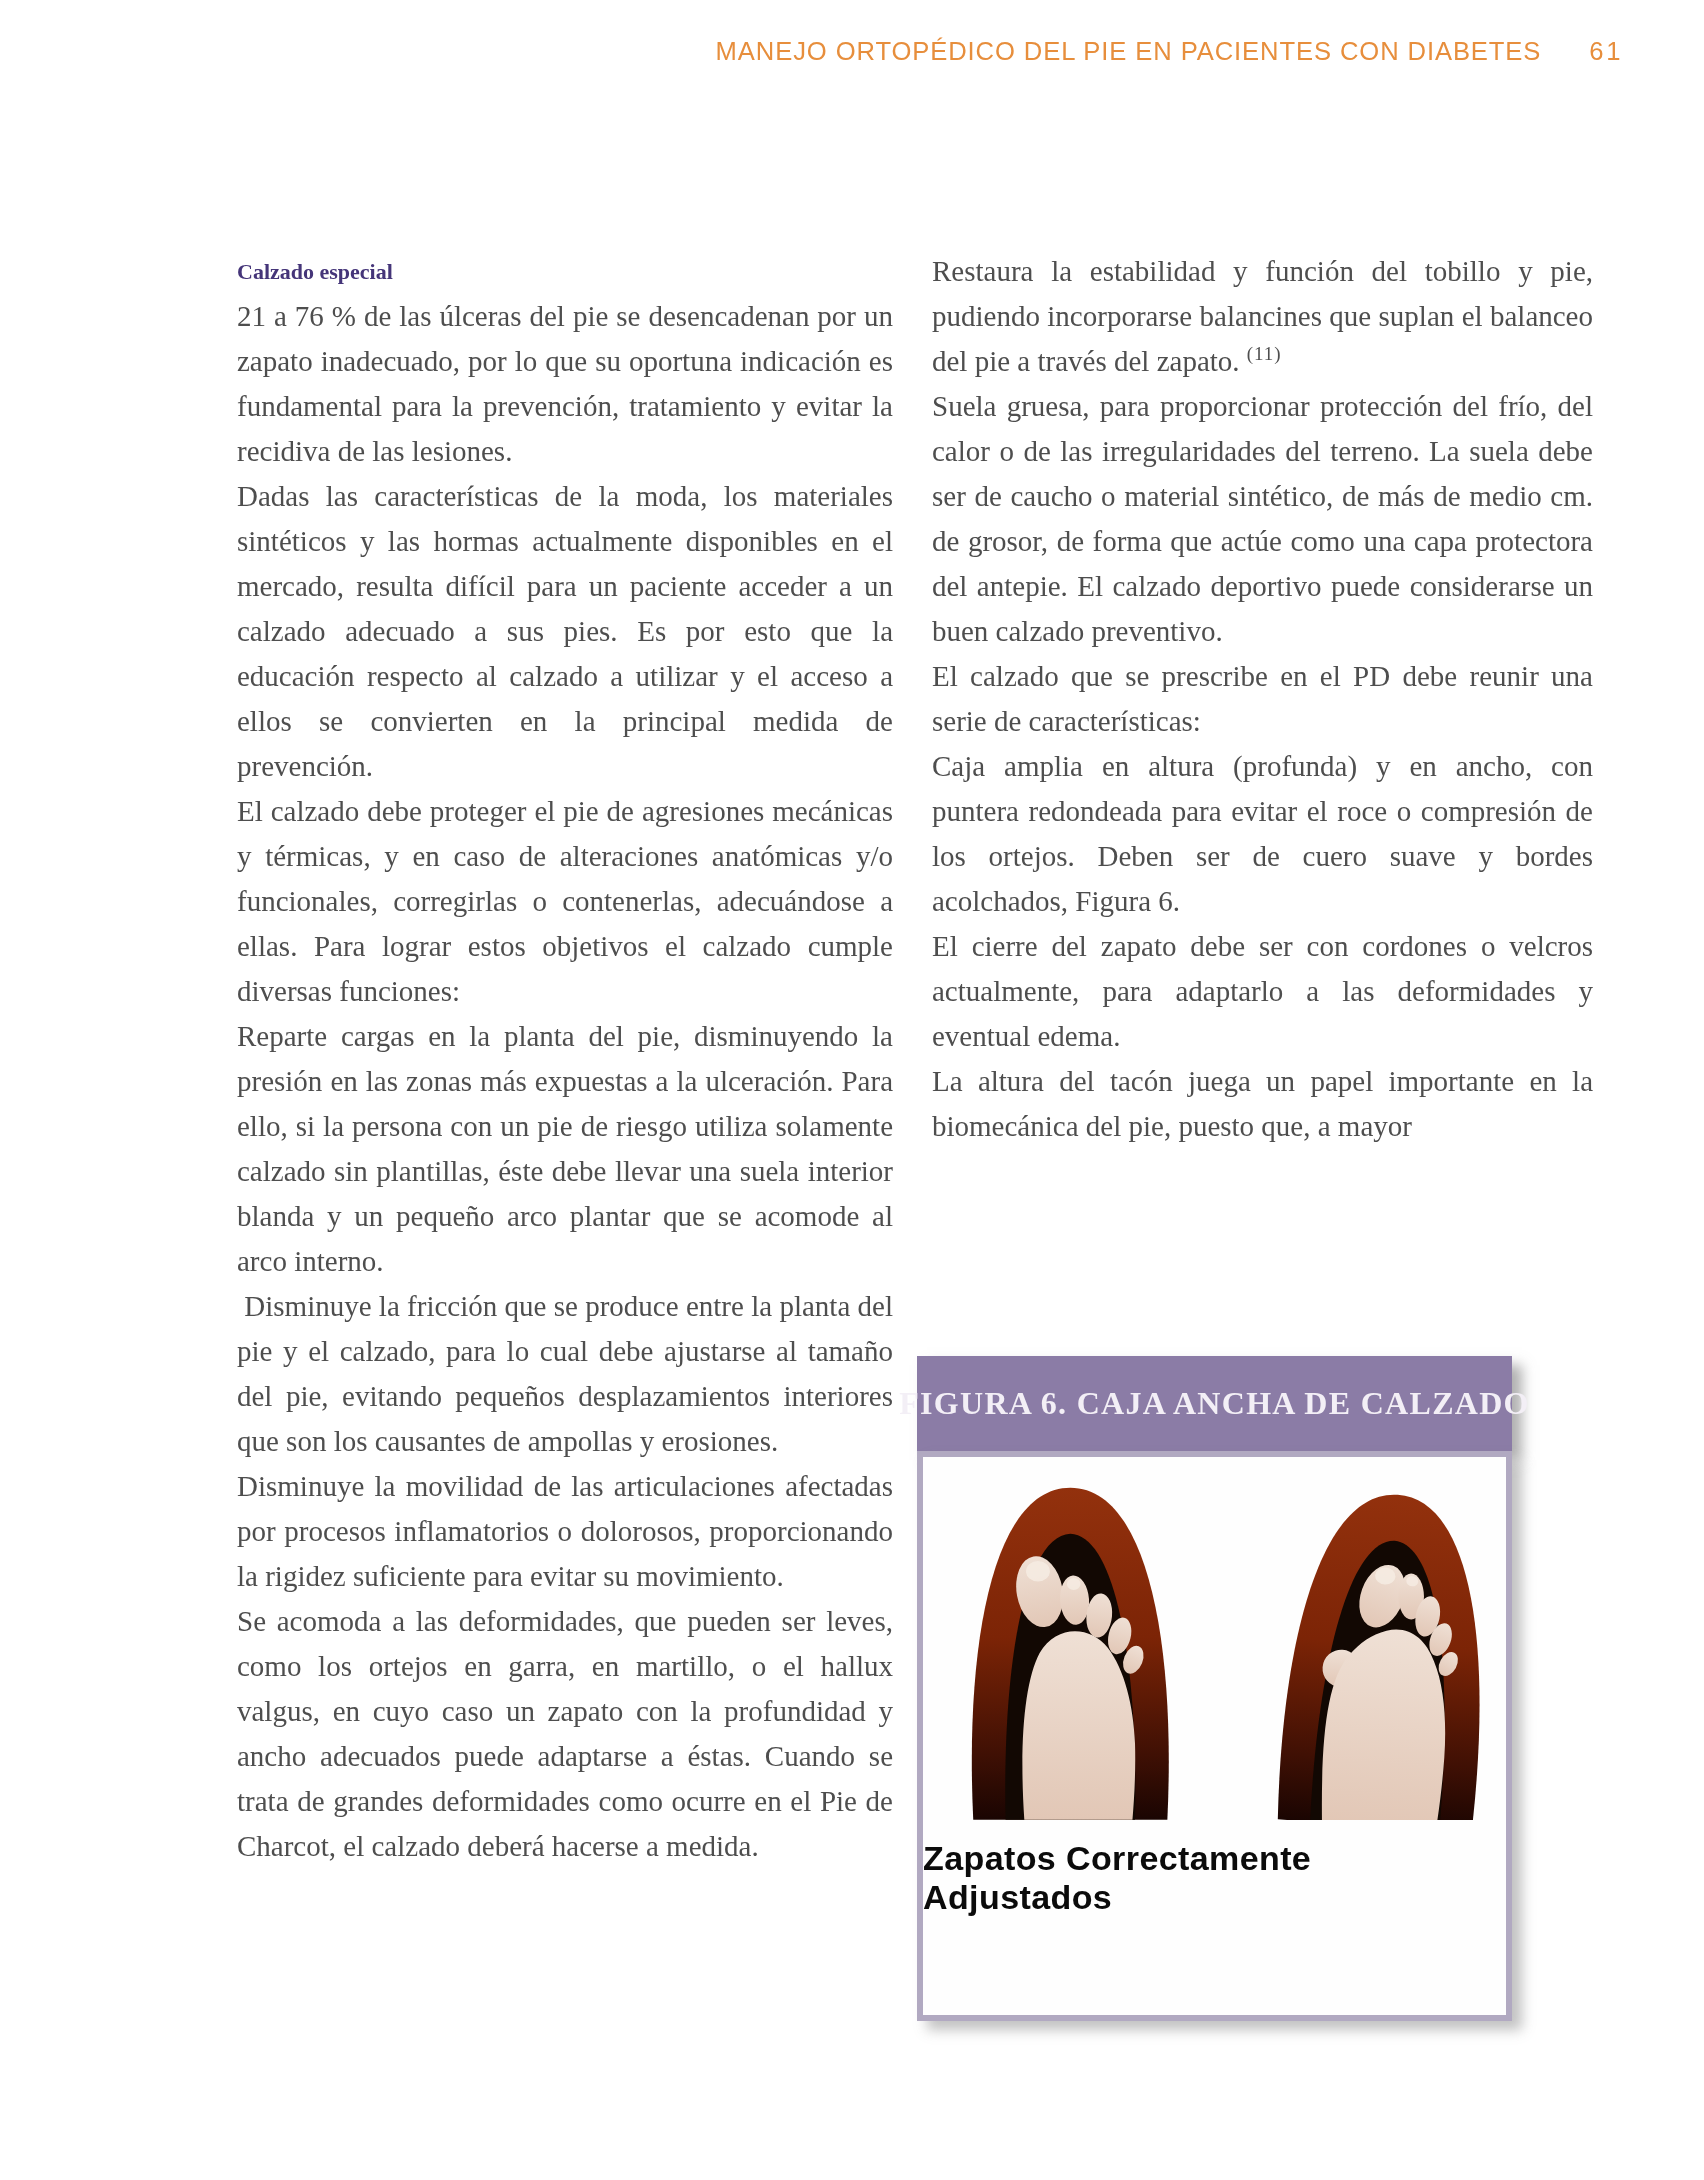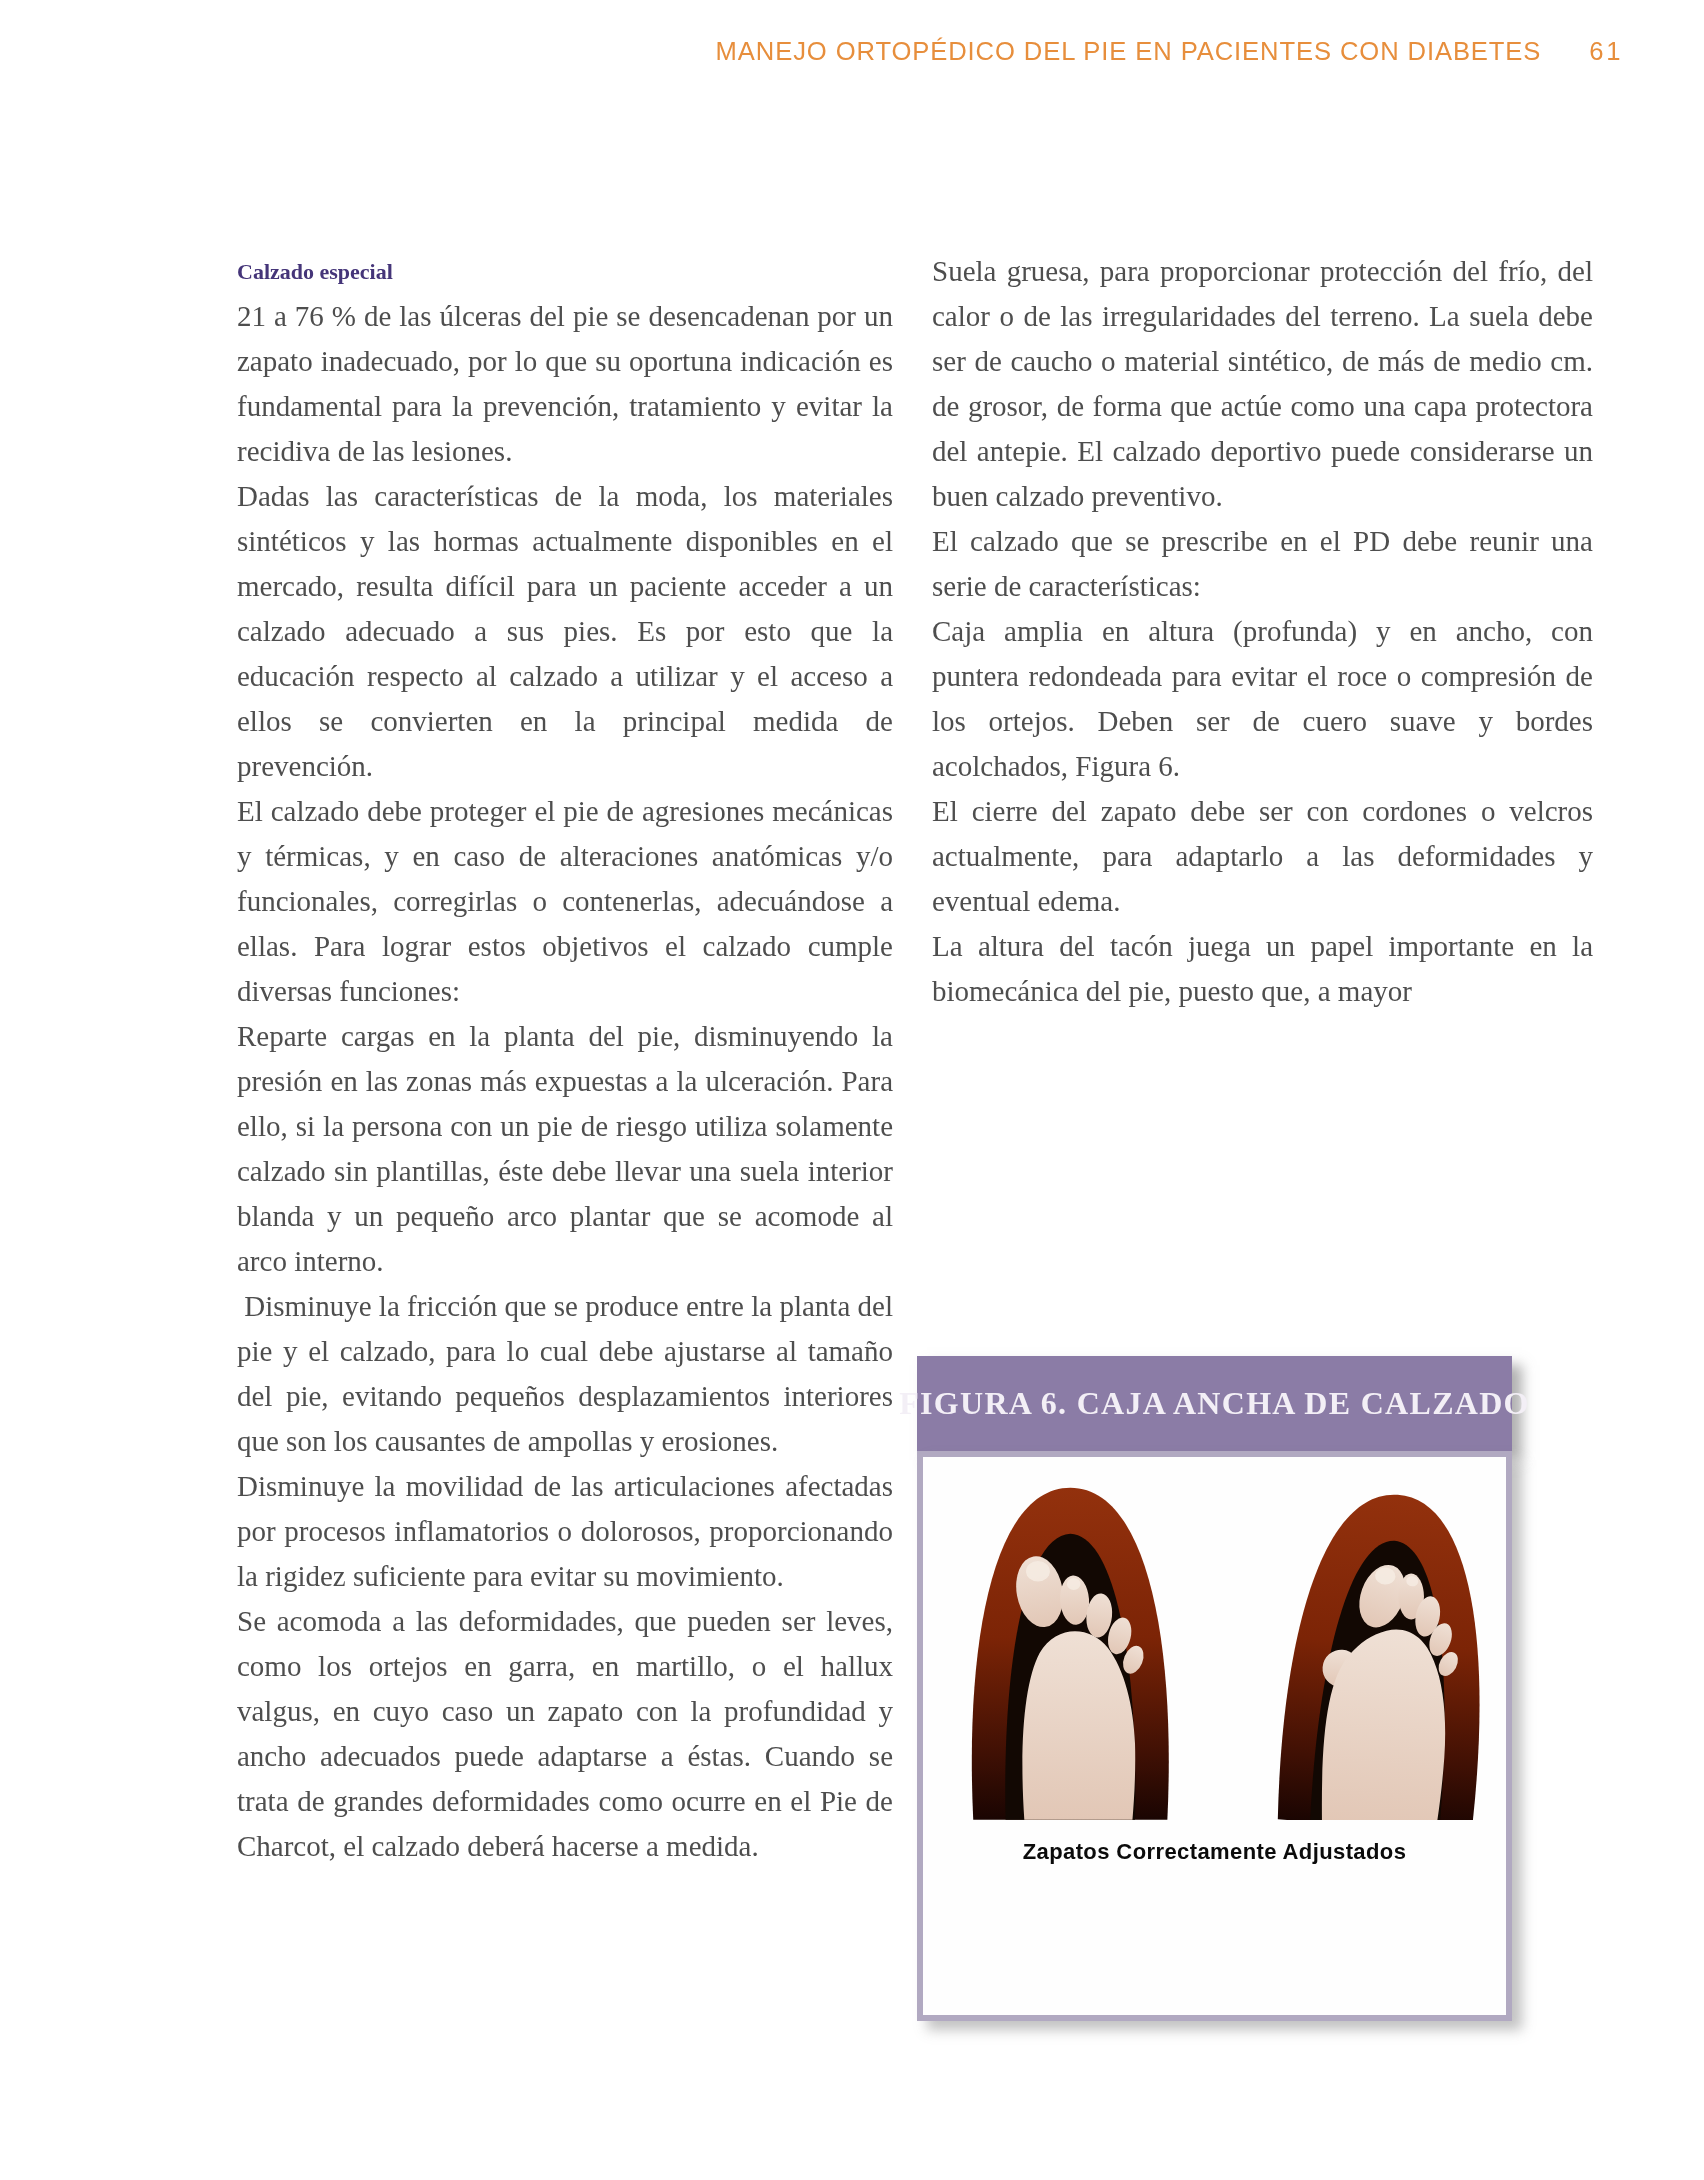--- a/index.html
+++ b/index.html
@@ -77,24 +77,24 @@
     font-family:"Liberation Sans","DejaVu Sans",sans-serif;
     font-size:31px;
     color:#2f2f2f;
   }
   .figure-labels .cell{ width:50%; text-align:center; }
   .figure-labels .cell.left{ padding-right:51px; }
   .figure-labels .cell.right{ padding-left:34px; }
   .feet-wrap{ width:596px; margin:5.1px auto 0 auto; }
   .figure-caption{
     margin-top:15.3px;
-    text-align:center;
+    text-align:left;
     font-family:"Liberation Sans","DejaVu Sans",sans-serif;
     font-weight:bold;
-    font-size:22px;
+    font-size:34px;
     color:#0b0b0b;
     letter-spacing:0.4px;
   }
 </style>
 </head>
 <body>
 
 <div id="page">
 
   <div class="running-header">
@@ -106,20 +106,21 @@
     <p>21 a 76 % de las úlceras del pie se desencadenan por un zapato inadecuado, por lo que su oportuna indicación es fundamental para la prevención, tratamiento y evitar la recidiva de las lesiones.</p>
     <p>Dadas las características de la moda, los materiales sintéticos y las hormas actualmente disponibles en el mercado, resulta difícil para un paciente acceder a un calzado adecuado a sus pies. Es por esto que la educación respecto al calzado a utilizar y el acceso a ellos se convierten en la principal medida de prevención.</p>
     <p>El calzado debe proteger el pie de agresiones mecánicas y térmicas, y en caso de alteraciones anatómicas y/o funcionales, corregirlas o contenerlas, adecuándose a ellas. Para lograr estos objetivos el calzado cumple diversas funciones:</p>
     <p>Reparte cargas en la planta del pie, disminuyendo la presión en las zonas más expuestas a la ulceración. Para ello, si la persona con un pie de riesgo utiliza solamente calzado sin plantillas, éste debe llevar una suela interior blanda y un pequeño arco plantar que se acomode al arco interno.</p>
     <p>&nbsp;Disminuye la fricción que se produce entre la planta del pie y el calzado, para lo cual debe ajustarse al tamaño del pie, evitando pequeños desplazamientos interiores que son los causantes de ampollas y erosiones.</p>
     <p>Disminuye la movilidad de las articulaciones afectadas por procesos inflamatorios o dolorosos, proporcionando la rigidez suficiente para evitar su movimiento.</p>
     <p>Se acomoda a las deformidades, que pueden ser leves, como los ortejos en garra, en martillo, o el hallux valgus, en cuyo caso un zapato con la profundidad y ancho adecuados puede adaptarse a éstas. Cuando se trata de grandes deformidades como ocurre en el Pie de Charcot, el calzado deberá hacerse a medida.</p>
   </div>
 
   <div class="col col-right">
+    <p><span>Restaura la estabilidad y función del tobillo y pie, pudiendo incorporarse balancines que suplan el balanceo del pie a través del zapato. </span><sup class="cite">(11)</sup></p>
     <p>Suela gruesa, para proporcionar protección del frío, del calor o de las irregularidades del terreno. La suela debe ser de caucho o material sintético, de más de medio cm. de grosor, de forma que actúe como una capa protectora del antepie. El calzado deportivo puede considerarse un buen calzado preventivo.</p>
     <p>El calzado que se prescribe en el PD debe reunir una serie de características:</p>
     <p>Caja amplia en altura (profunda) y en ancho, con puntera redondeada para evitar el roce o compresión de los ortejos. Deben ser de cuero suave y bordes acolchados, Figura 6.</p>
     <p>El cierre del zapato debe ser con cordones o velcros actualmente, para adaptarlo a las deformidades y eventual edema.</p>
     <p>La altura del tacón juega un papel importante en la biomecánica del pie, puesto que, a mayor</p>
   </div>
 
   <div class="figure">
     <div class="figure-bar">
       <span class="figure-title">FIGURA 6. CAJA ANCHA DE CALZADO</span>

